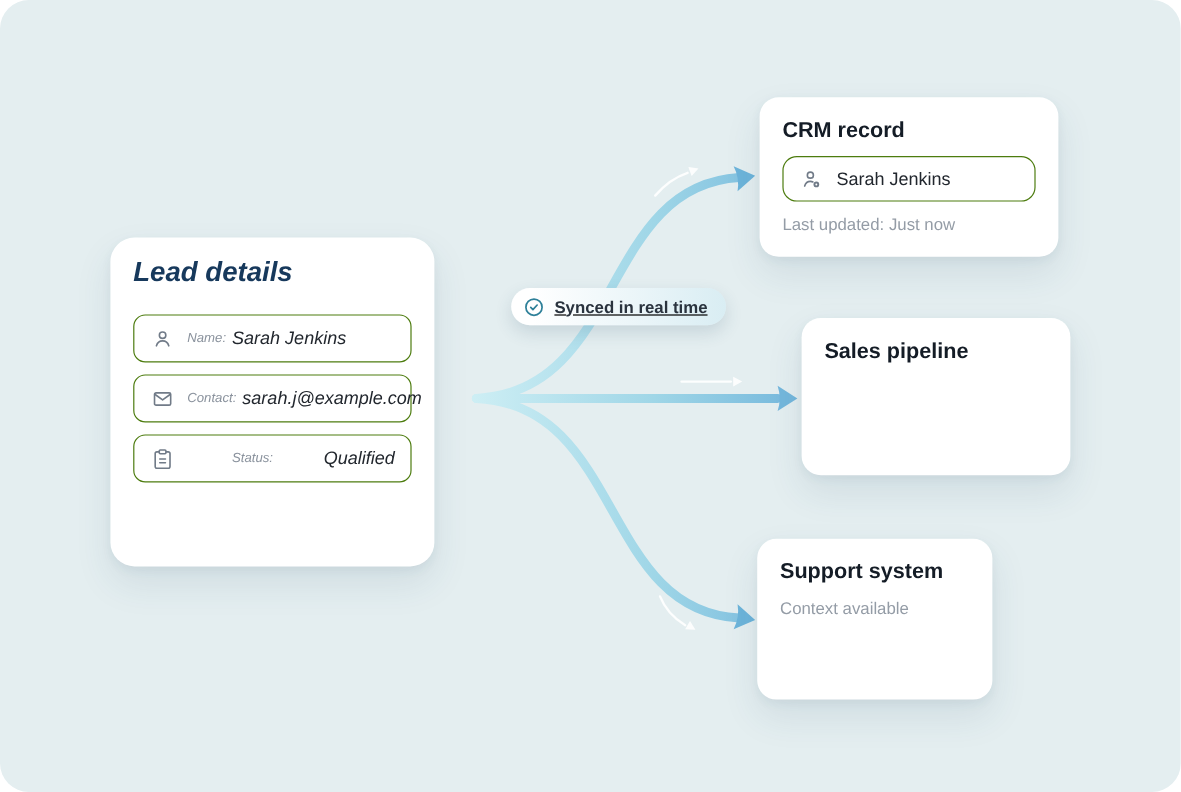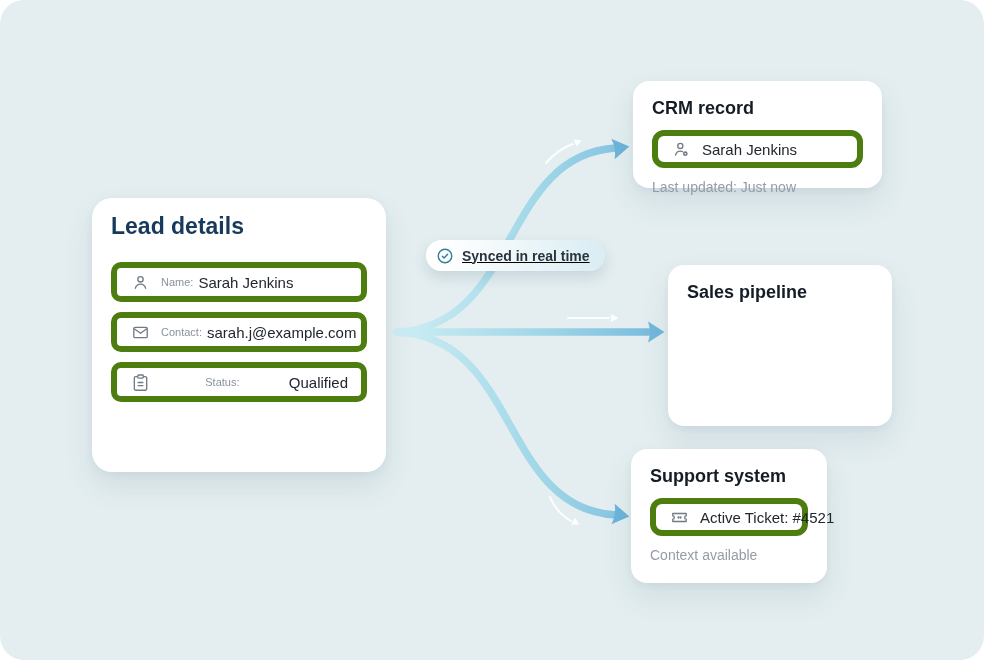--- a/index.html
+++ b/index.html
@@ -1,33 +1,33 @@
 <!DOCTYPE html>
 <html><head>
 <meta charset="utf-8">
 <style>
   html,body{margin:0;padding:0;background:#ffffff;font-family:"Liberation Sans",sans-serif;}
   .canvas{position:relative;width:984px;height:660px;background:#e4eef0;border-radius:24px;overflow:hidden;}
   .arrow-layer{position:absolute;left:0;top:0;width:984px;height:660px;}
 
   .card{position:absolute;background:#ffffff;box-shadow:0 14px 30px rgba(44,78,105,.10),0 3px 8px rgba(44,78,105,.06);box-sizing:border-box;}
-  .lead-card{left:92px;top:198px;width:294px;height:274px;border-radius:20px;padding:14px 19px 20px 19px;}
+  .lead-card{left:92px;top:198px;width:270px;height:274px;border-radius:20px;padding:14px 19px 20px 19px;font-style:italic;}
   .lead-title{font-size:23px;font-weight:700;color:#17395c;line-height:28px;margin-bottom:22px;}
 
-  .field-row{display:flex;align-items:center;box-sizing:border-box;height:40px;border:6px solid #4d7c0f;border-radius:10px;background:#fff;padding:0 13px;margin-bottom:10px;}
+  .field-row{display:flex;align-items:center;box-sizing:border-box;height:40px;border:1px solid #4d7c0f;border-radius:10px;background:#fff;padding:0 13px;margin-bottom:10px;}
   .field-row:last-child{margin-bottom:0;justify-content:space-between;}
   .field-row .icn{display:flex;align-items:center;justify-content:center;width:20px;height:20px;color:#717b88;margin-right:11px;flex:none;}
   .field-row .icn svg{width:19px;height:19px;}
   .lbl{font-size:11px;color:#8a929d;white-space:pre;}
   .val{font-size:15px;color:#22272e;font-weight:500;margin-left:5px;white-space:pre;}
   .val.no-label{margin-left:0;}
 
   .target-card{border-radius:16px;padding:16px 19px;}
-  .crm-card{left:633px;top:81px;width:249px;height:107px;}
-  .sales-card{left:668px;top:265px;width:224px;height:161px;}
+  .crm-card{left:633px;top:81px;width:249px;height:133px;}
+  .sales-card{left:668px;top:265px;width:224px;height:131px;}
   .support-card{left:631px;top:449px;width:196px;height:134px;}
   .target-title{font-size:18px;font-weight:700;color:#141c26;line-height:22px;margin-bottom:11px;}
   .target-card .field-row{height:38px;border-radius:12px;margin-bottom:0;}
   .footer-text{font-size:14px;color:#949ca6;margin-top:10px;line-height:18px;}
 
   .sync-badge{position:absolute;left:426px;top:240px;height:31px;display:flex;align-items:center;gap:8px;
     padding:0 15px 0 10px;border-radius:16px;background:linear-gradient(90deg,#ffffff 10%,#d9edf3 100%);
     box-shadow:0 6px 14px rgba(44,78,105,.16);text-decoration:underline;}
   .sync-badge .icn{display:flex;width:18px;height:18px;color:#2e8099;}
   .sync-badge .icn svg{width:18px;height:18px;}
@@ -131,26 +131,16 @@
     </div>
     <div class="footer-text">Last updated: Just now</div>
   </div>
 
   <div class="card target-card sales-card">
     <div class="target-title">Sales pipeline</div>
   </div>
 
   <div class="card target-card support-card">
     <div class="target-title">Support system</div>
-    <div class="field-row">
-      <span class="icn">
-        <svg viewBox="0 0 24 24" fill="none" stroke="currentColor" stroke-width="1.7" stroke-linecap="round" stroke-linejoin="round">
-          <path d="M3.5 7 H20.5 V10 a2 2 0 0 0 0 4 V17 H3.5 V14 a2 2 0 0 0 0 -4 Z"></path>
-          <circle cx="10.7" cy="12" r="0.6" fill="currentColor"></circle>
-            <circle cx="13.3" cy="12" r="0.6" fill="currentColor"></circle>
-        </svg>
-      </span>
-      <span class="val no-label">Active Ticket: #4521</span>
-    </div>
     <div class="footer-text">Context available</div>
   </div>
 
 </div>
 
 </body></html>

